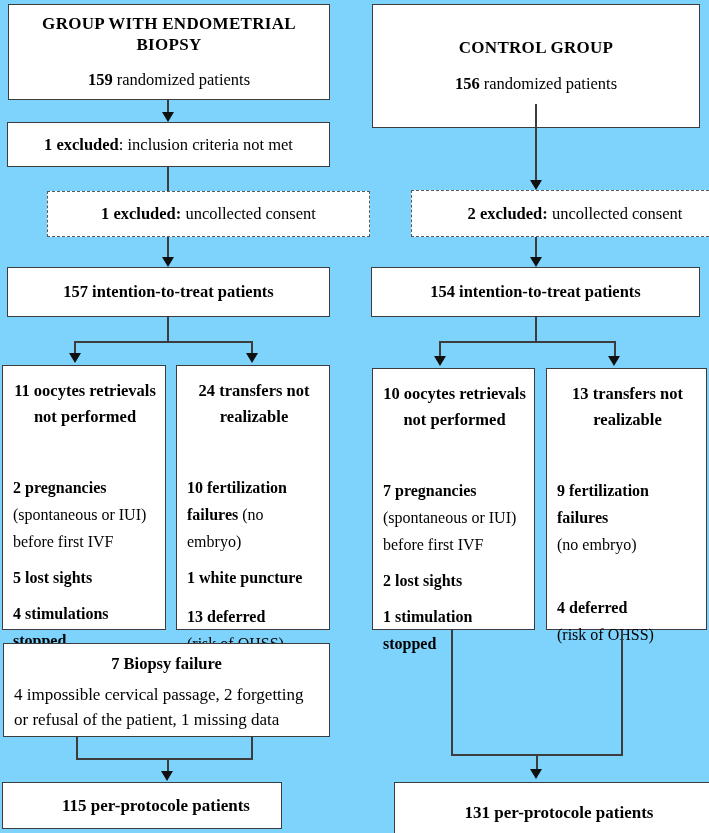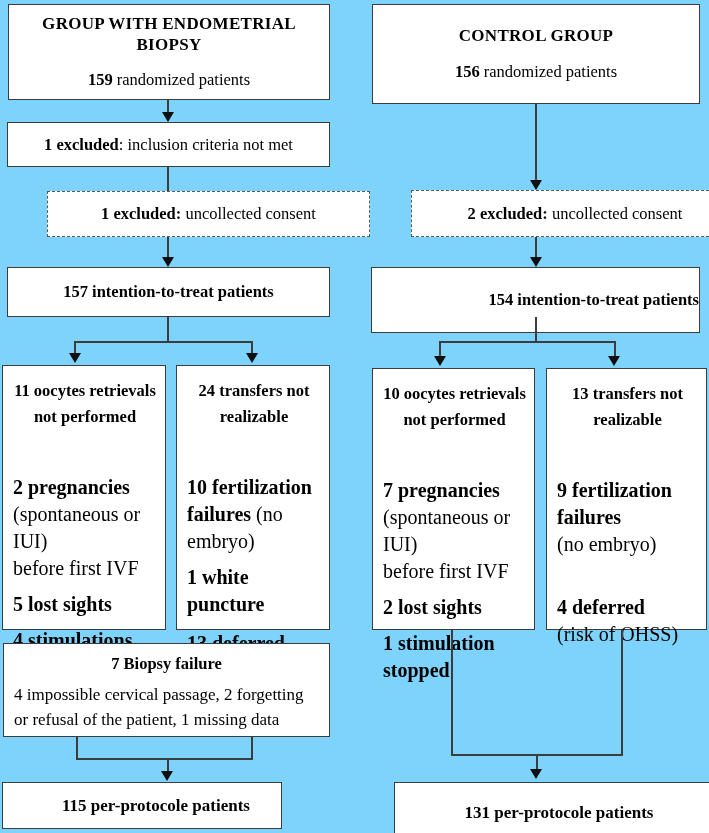--- a/index.html
+++ b/index.html
@@ -12,21 +12,21 @@
   .flexc{display:flex;flex-direction:column;align-items:center;justify-content:center;text-align:center;}
   .hdr-title{font-weight:bold;font-size:17px;letter-spacing:.3px;line-height:1.2;}
   .hdr-sub{font-size:16.5px;margin-top:15px;}
   .excl-text{font-size:16.5px;}
   .itt-text{font-weight:bold;font-size:16.5px;}
   .final-text{font-weight:bold;font-size:17px;}
   .b{font-weight:bold;}
   .midbox{padding:12px 8px 16px 10px;}
   .mid-title{font-weight:bold;font-size:16.5px;text-align:center;line-height:26px;}
   .details{margin-top:44px;}
-  .dline{font-size:20px;line-height:27px;text-align:left;}
+  .dline{font-size:16px;line-height:27px;text-align:left;}
   .gap-sm{margin-top:9px;}
   .gap-md{margin-top:12px;}
   .gap-lg{margin-top:36px;}
   .biopsy-title{font-weight:bold;font-size:16.5px;text-align:center;margin-top:10px;}
   .biopsy-body{font-size:17px;line-height:1.45;text-align:left;margin:9px 10px 0 10px;}
   .vline{position:absolute;width:1.5px;background:#3c3c3c;}
   .hline{position:absolute;height:1.5px;background:#3c3c3c;}
   .ah{position:absolute;width:0;height:0;border-left:6px solid transparent;border-right:6px solid transparent;border-top:10px solid #101010;}
 </style>
 </head>
@@ -101,36 +101,36 @@
   <div class="vline" style="left:76px;top:737px;height:22px;"></div>
   <div class="vline" style="left:251px;top:737px;height:22px;"></div>
   <div class="hline" style="left:76px;top:758px;width:177px;"></div>
   <div class="vline" style="left:167px;top:758px;height:14px;"></div>
   <div class="ah" style="left:161px;top:771px;"></div>
 
   <div class="box flexc" style="left:2px;top:782px;width:280px;height:47px;padding-left:28px;">
     <div class="final-text">115 per-protocole patients</div>
   </div>
 
-  <div class="box flexc" style="left:372px;top:4px;width:328px;height:100px;">
+  <div class="box flexc" style="left:372px;top:4px;width:328px;height:124px;">
     <div class="hdr-title">CONTROL GROUP</div>
     <div class="hdr-sub"><span class="b">156</span><span> randomized patients</span></div>
   </div>
 
   <div class="vline" style="left:535px;top:104px;height:77px;"></div>
   <div class="ah" style="left:530px;top:180px;"></div>
 
   <div class="box dashed flexc" style="left:371px;top:190px;width:328px;height:47px;">
     <div class="excl-text"><span class="b">2 excluded:</span><span> uncollected consent</span></div>
   </div>
 
   <div class="vline" style="left:535px;top:237px;height:21px;"></div>
   <div class="ah" style="left:530px;top:257px;"></div>
 
-  <div class="box flexc" style="left:371px;top:267px;width:329px;height:66px;align-items:flex-end;">
+  <div class="box flexc" style="left:371px;top:267px;width:329px;height:50px;">
     <div class="itt-text">154 intention-to-treat patients</div>
   </div>
 
   <div class="vline" style="left:535px;top:317px;height:24px;"></div>
   <div class="hline" style="left:439px;top:341px;width:176px;"></div>
   <div class="vline" style="left:439px;top:341px;height:16px;"></div>
   <div class="ah" style="left:434px;top:356px;"></div>
   <div class="vline" style="left:614px;top:341px;height:16px;"></div>
   <div class="ah" style="left:608px;top:356px;"></div>
 

